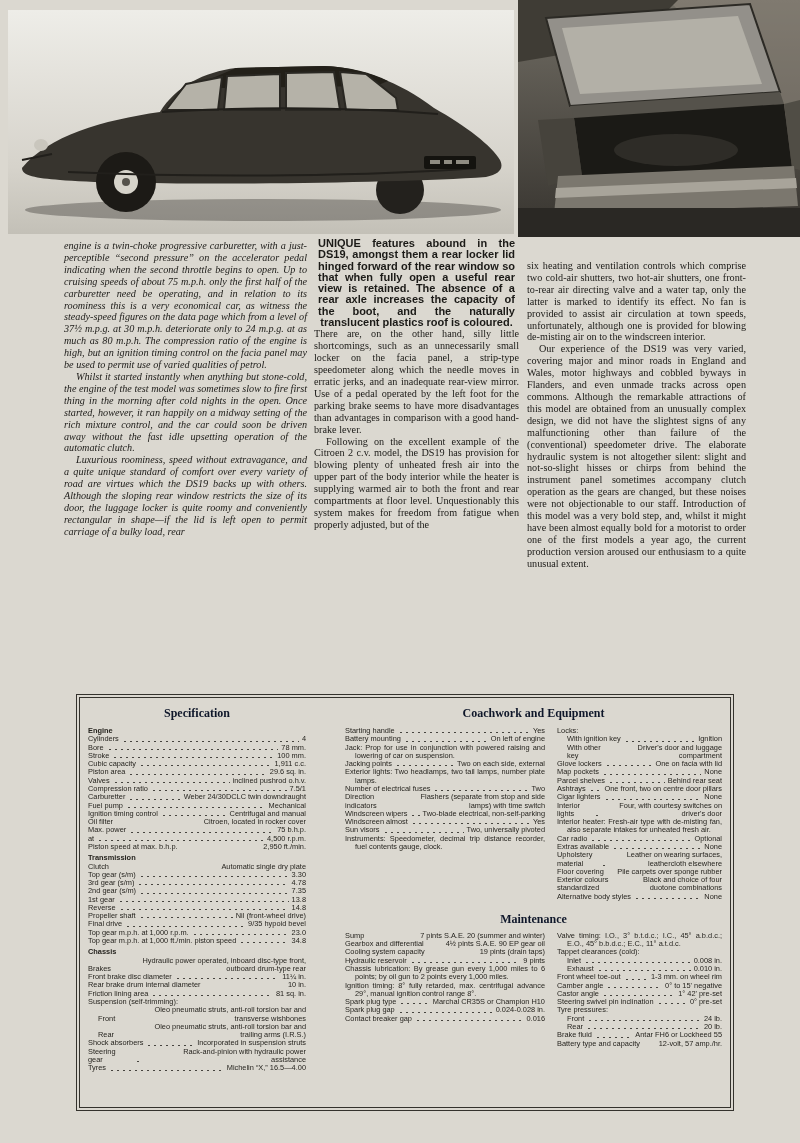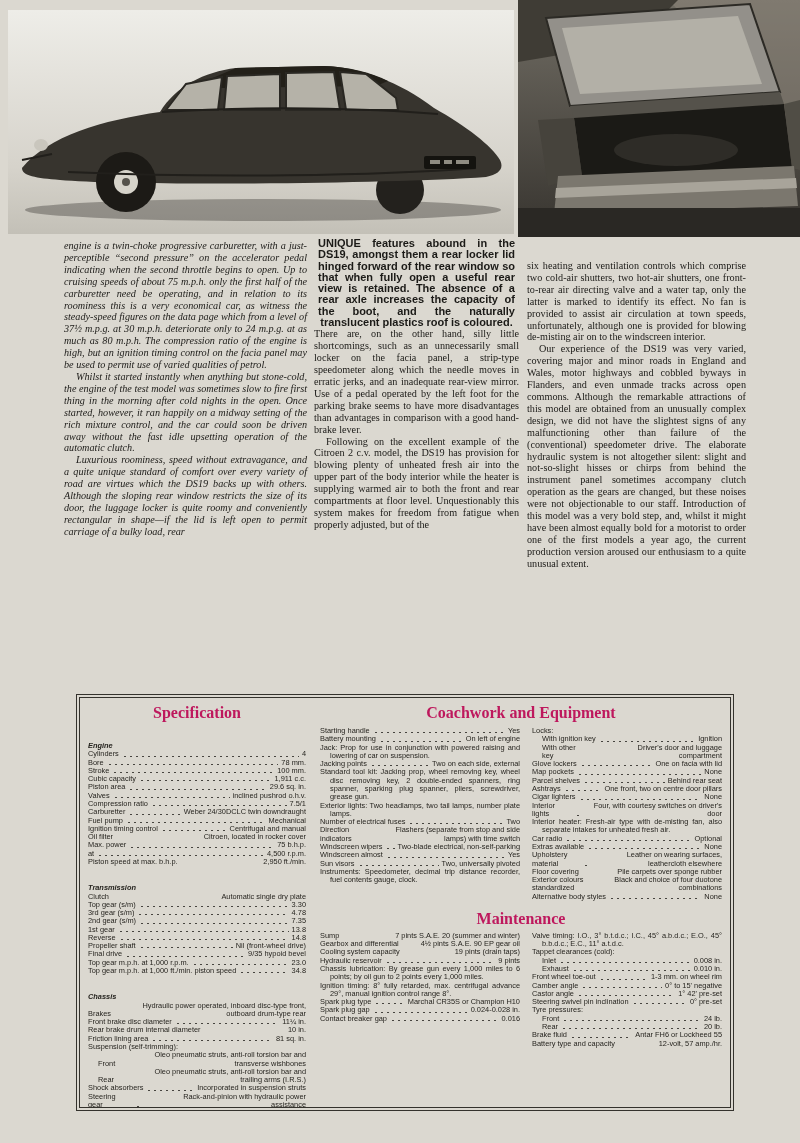--- a/index.html
+++ b/index.html
@@ -29,29 +29,29 @@
   #spec-box{
     position:absolute;left:76px;top:694px;width:658px;height:417px;
     border:4px double #34322d;box-sizing:border-box;overflow:hidden;
     padding:4px 8px 2px 8px;
     font-family:"Liberation Sans", sans-serif;
     font-size:7.4px;line-height:1.12;color:#26241f;
     display:flex;
   }
   .big-title{
     font-family:"Liberation Serif", serif;font-weight:bold;
-    font-size:16px;line-height:22px;text-align:center;margin:0 0 3px 0;color:#be185d;
+    font-size:12px;line-height:22px;text-align:center;margin:0 0 3px 0;color:#0f172a;
   }
   #spec-col{width:218px;flex:0 0 auto;padding-right:14px;}
-  #right-area{flex:1;display:flex;flex-direction:column;}
+  #right-area{flex:1;display:flex;flex-direction:column;margin-left:25px;}
   .two-col{display:flex;}
   .two-col .subL{width:200px;flex:0 0 auto;padding-right:12px;}
   .two-col .subR{flex:1;}
   #maint-title{margin-top:7px;margin-bottom:2px;}
-  .sec-h{font-weight:bold;margin-top:18px;font-style:italic;}
+  .sec-h{font-weight:bold;margin-top:3px;}
   .row{margin:0;}
   .kv{display:flex;align-items:flex-end;}
   .lbl{flex:0 1 auto;max-width:78%;}
   .val{flex:0 1 auto;text-align:right;max-width:80%;margin-left:auto;}
   .dots{flex:1 0 8px;height:5px;margin:0 3px;align-self:flex-end;margin-bottom:1px;
     background-image:radial-gradient(circle,#46443f 0.8px,transparent 1px);
     background-size:6px 3px;background-repeat:repeat-x;background-position:0 100%;}
   .sp{flex:1 0 8px;}
   .ind{padding-left:10px;}
   .block{padding-left:10px;text-indent:-10px;text-align:justify;}
@@ -338,21 +338,20 @@
             <span class="lbl">Battery mounting</span>
             <span class="dots"></span>
             <span class="val">On left of engine</span>
           </div>
           <div class="row block">Jack: Prop for use in conjunction with powered raising and lowering of car on suspension.</div>
           <div class="row kv">
             <span class="lbl">Jacking points</span>
             <span class="dots"></span>
             <span class="val">Two on each side, external</span>
           </div>
-          <div class="row block">Standard tool kit: Jacking prop, wheel removing key, wheel disc removing key, 2 double-ended spanners, ring spanner, sparking plug spanner, pliers, screwdriver, grease gun.</div>
           <div class="row block">Exterior lights: Two headlamps, two tail lamps, number plate lamps.</div>
           <div class="row kv">
             <span class="lbl">Number of electrical fuses</span>
             <span class="dots"></span>
             <span class="val">Two</span>
           </div>
           <div class="row kv">
             <span class="lbl">Direction indicators</span>
             <span class="sp"></span>
             <span class="val">Flashers (separate from stop and side lamps) with time switch</span>

